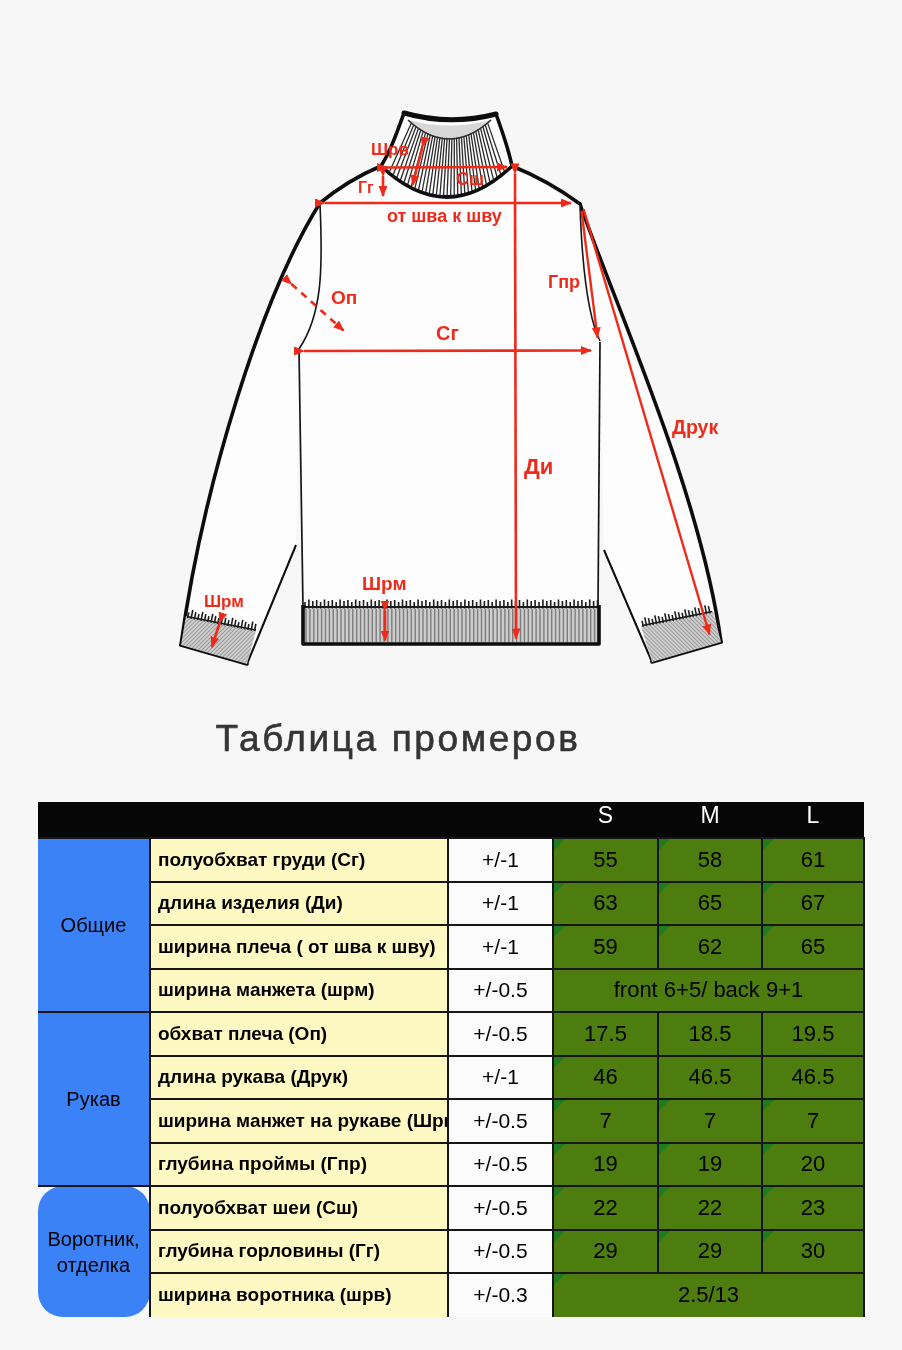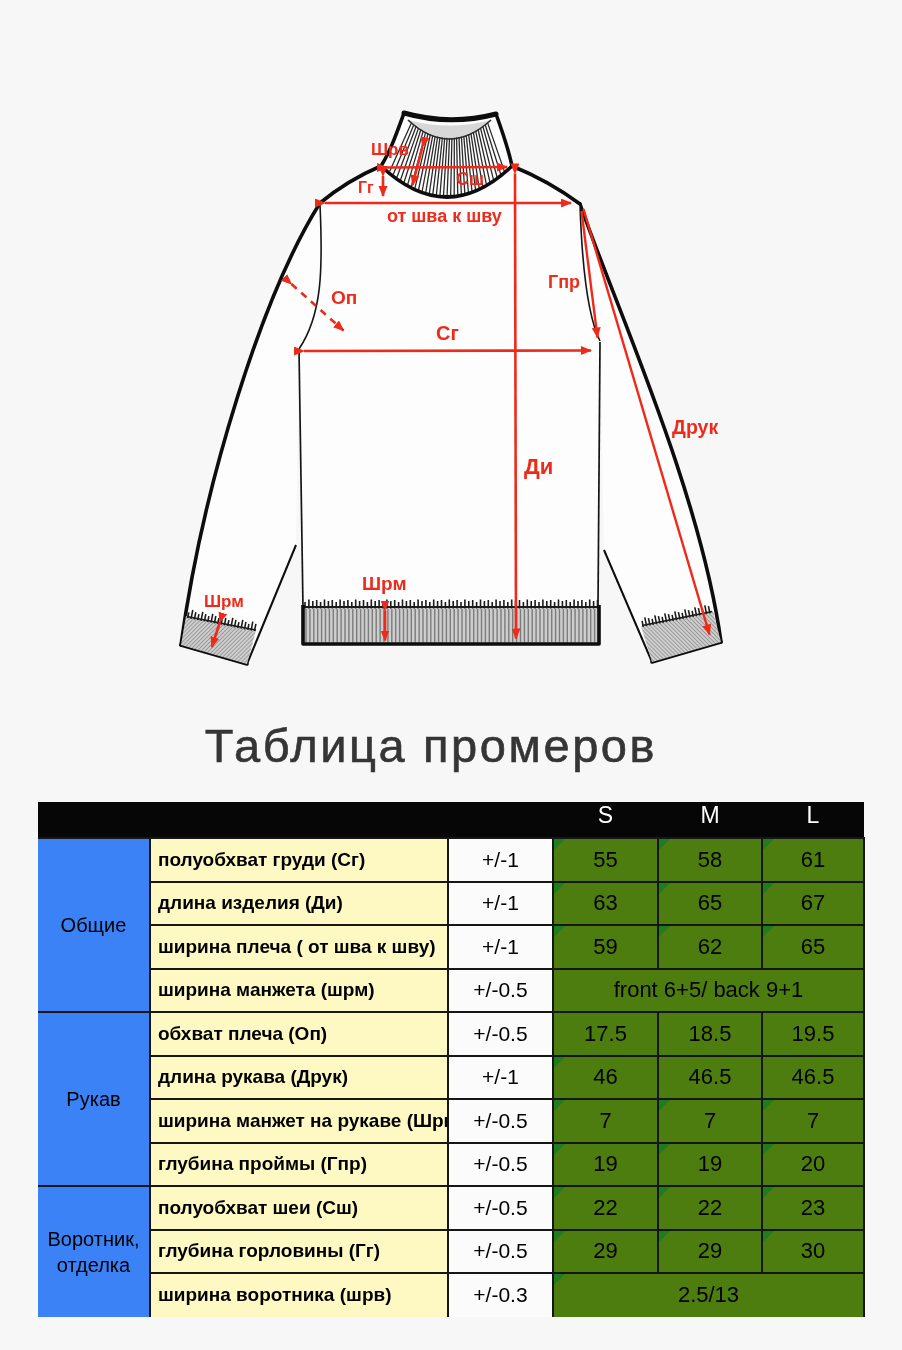--- a/index.html
+++ b/index.html
@@ -1,18 +1,18 @@
 <!DOCTYPE html>
 <html><head>
 <meta charset="utf-8">
 <style>
   html,body{margin:0;padding:0;}
   body{width:902px;height:1350px;background:#f7f7f7;font-family:"Liberation Sans",sans-serif;position:relative;overflow:hidden;}
   #diagram{position:absolute;left:0;top:0;}
-  .ttl{position:absolute;left:0;top:718px;width:796px;text-align:center;font-size:47px;color:#353535;letter-spacing:2.6px;padding-left:33px;-webkit-text-stroke:0.6px #353535;}
+  .ttl{position:absolute;left:0;top:718px;width:796px;text-align:center;font-size:37px;color:#353535;letter-spacing:2.6px;-webkit-text-stroke:0.6px #353535;}
   table{position:absolute;left:38px;top:802px;width:826px;border-collapse:collapse;table-layout:fixed;}
   th{background:#060606;border:none;color:#fff;font-weight:normal;font-size:23px;height:27px;padding:0 0 8px 0;vertical-align:middle;}
   td{border:2px solid #161616;padding:0;position:relative;overflow:hidden;}
   td.g{background:#3b82f6;font-size:20px;text-align:center;border-left:none;line-height:26px;}
   td.n{background:#fef9c3;font-weight:bold;font-size:19px;padding-left:7px;white-space:nowrap;}
   td.t{background:#fbfbfb;font-size:21px;text-align:center;}
   td.v{background:#4d7c0f;font-size:22px;text-align:center;}
   tr.r{height:43.5px;}
   tr:last-child td{border-bottom:none;}
   .tri{position:absolute;top:0;left:0;width:0;height:0;border-top:11px solid #1f7c1f;border-right:11px solid transparent;}
@@ -239,21 +239,21 @@
 
   <tr class="r">
         <td class="n">глубина проймы (Гпр)</td>
         <td class="t">+/-0.5</td>
         <td class="v"><span class="tri"></span>19</td>
         <td class="v"><span class="tri"></span>19</td>
         <td class="v"><span class="tri"></span>20</td>
       </tr>
 
   <tr class="r">
-        <td class="g" rowspan="3" style="border-bottom:none;">Воротник,<br>отделка</td>
+        <td class="g" rowspan="3" style="border-bottom:none;border-radius:25px;">Воротник,<br>отделка</td>
         <td class="n">полуобхват шеи (Сш)</td>
         <td class="t">+/-0.5</td>
         <td class="v"><span class="tri"></span>22</td>
         <td class="v"><span class="tri"></span>22</td>
         <td class="v"><span class="tri"></span>23</td>
       </tr>
 
   <tr class="r">
         <td class="n">глубина горловины (Гг)</td>
         <td class="t">+/-0.5</td>

